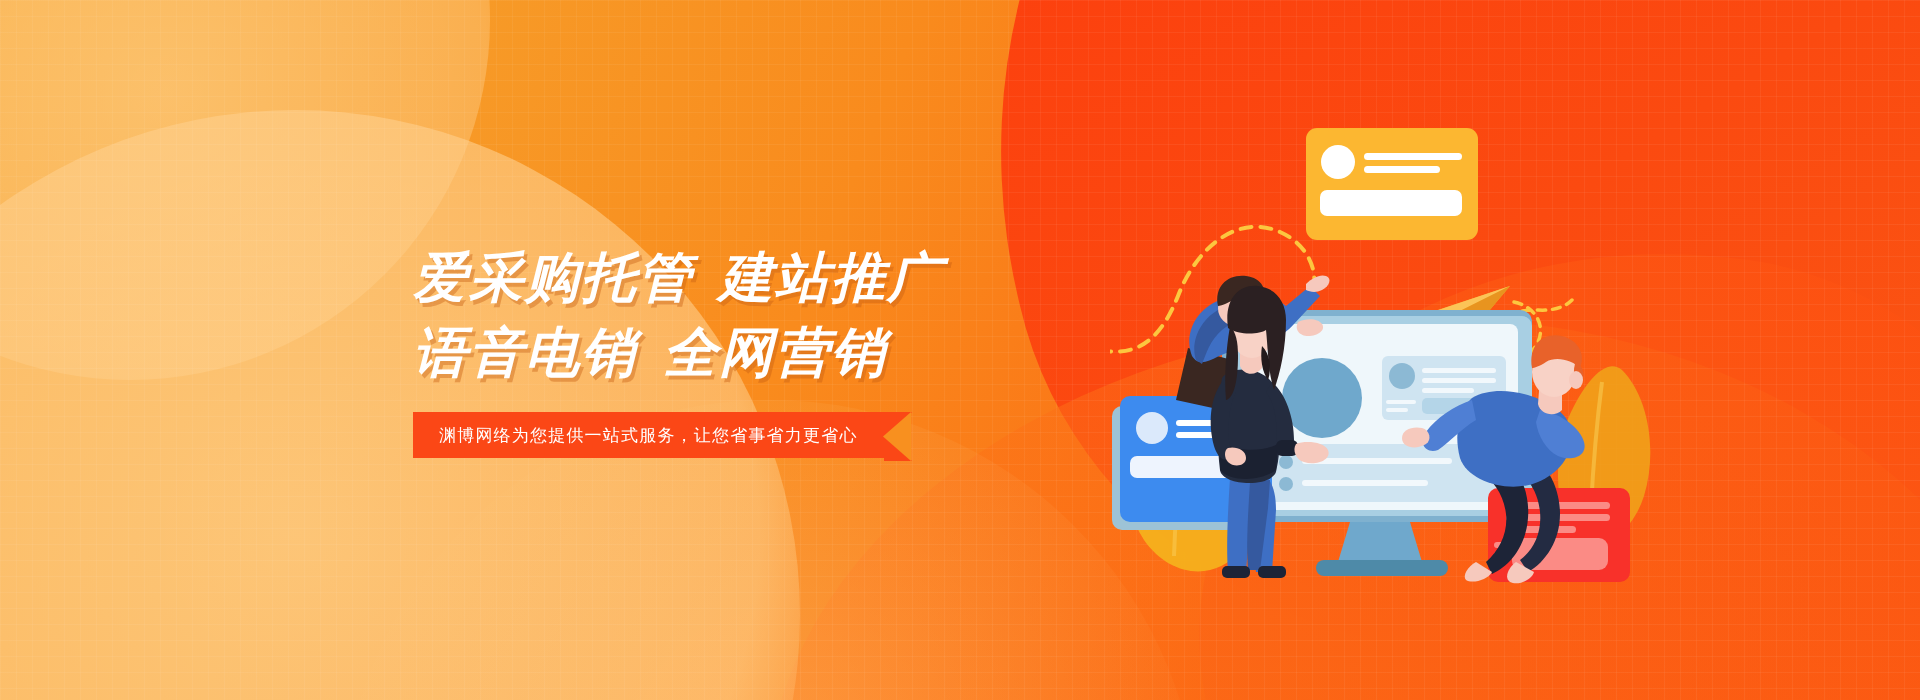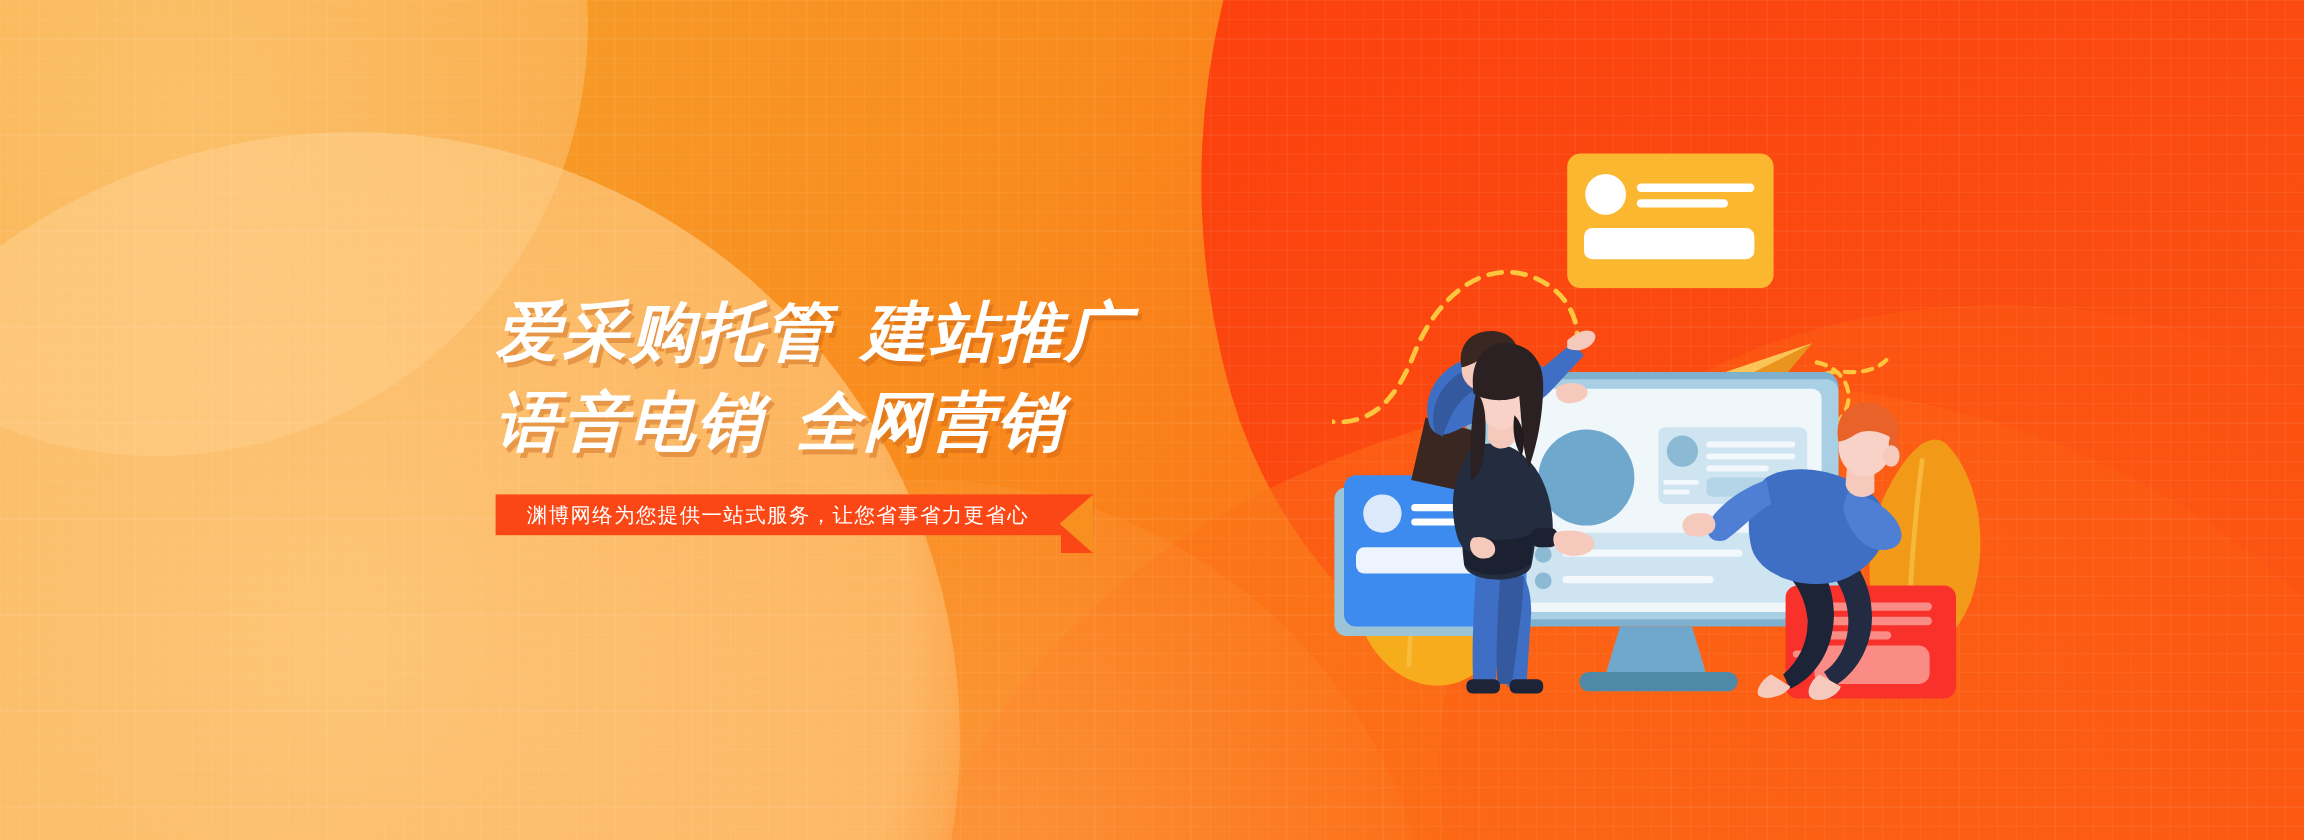--- a/index.html
+++ b/index.html
@@ -104,21 +104,21 @@
     color:#ffffff;
     letter-spacing:2px;
     text-shadow:3px 4px 0 rgba(198,92,18,.40);
     white-space:nowrap;
   }
   .headline .gapword{ margin-left:26px; }
 
   .ribbon{
     position:relative;
     margin-top:22px;
-    height:34px;
+    height:46px;
     width:498px;
     background:#fb4716;
     display:flex;
     align-items:center;
   }
   .ribbon-text{
     color:#ffffff;
     font-size:17px;
     letter-spacing:1.2px;
     padding-left:26px;

